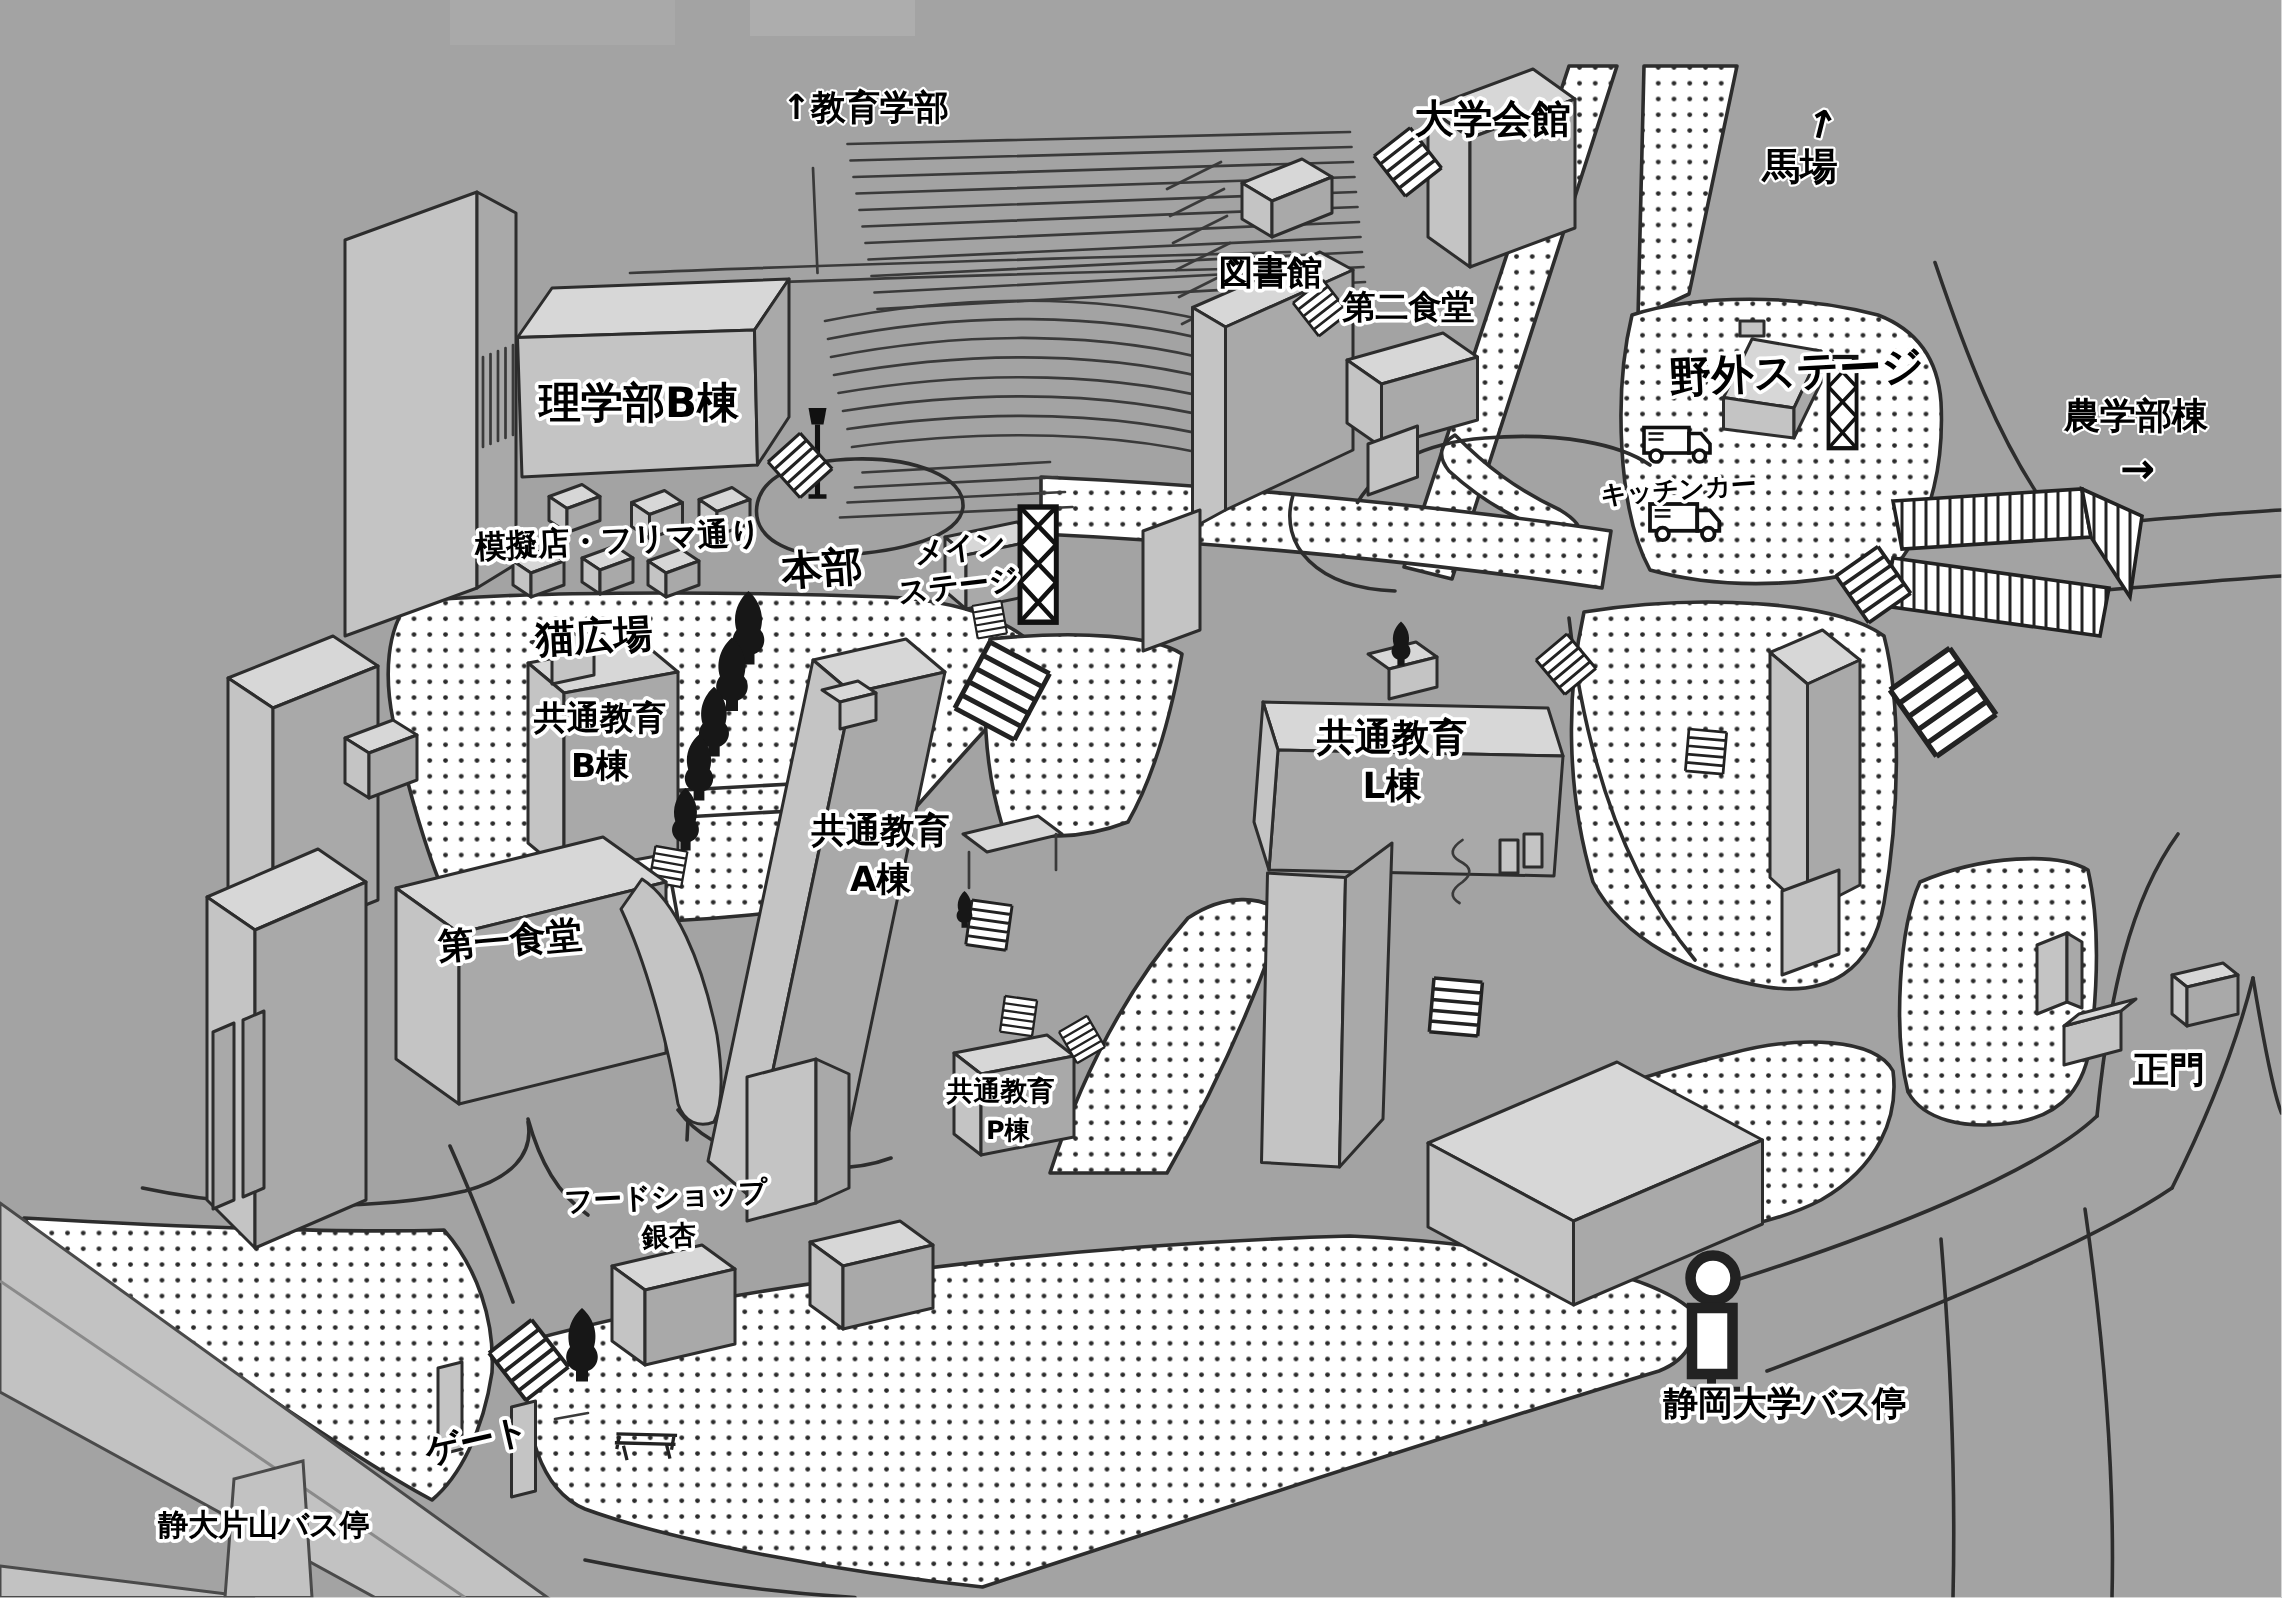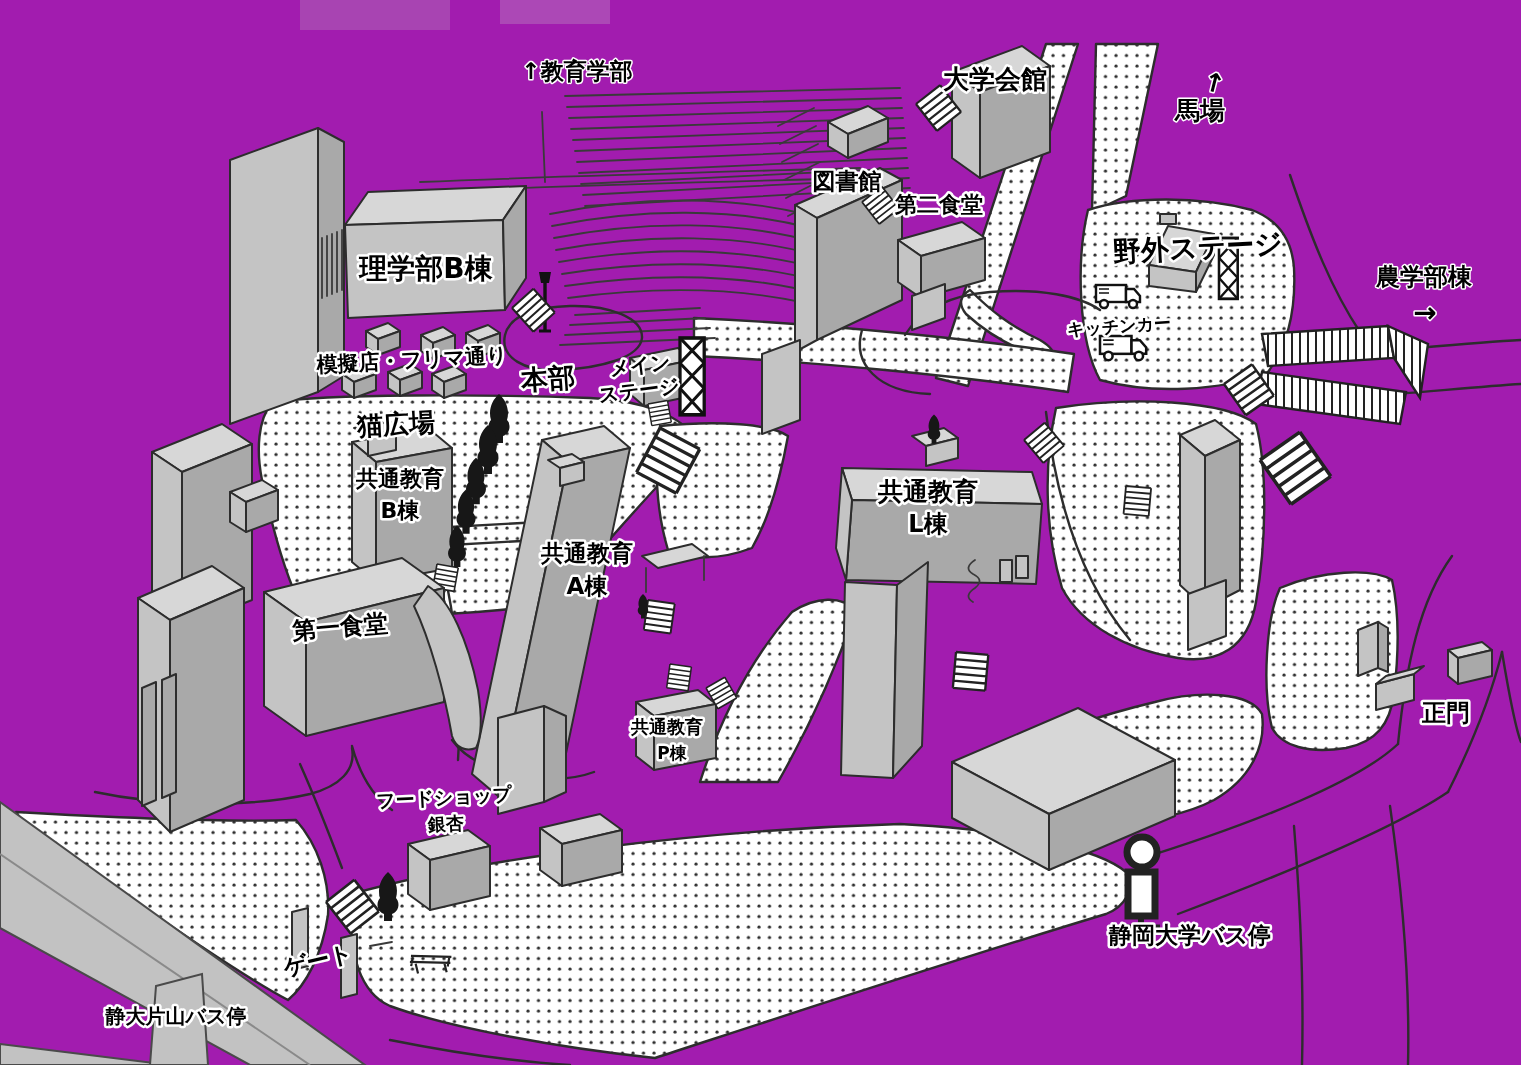--- a/index.html
+++ b/index.html
@@ -1,16 +1,16 @@
 <!DOCTYPE html>
 <html><head>
 <meta charset="utf-8">
 <style>
   html,body{margin:0;padding:0;background:#ffffff;}
-  .stage{position:relative;width:1521px;height:1065px;background:#a21caf;overflow:hidden;}
+  .stage{position:relative;width:1521px;height:1065px;background:#a3a3a3;overflow:hidden;}
   svg{display:block;}
   .lbl{
     font-family:"DejaVu Sans","Liberation Sans",sans-serif;
     font-weight:bold;
     fill:#000;
     stroke:#ffffff;
     stroke-width:5px;
     paint-order:stroke;
     stroke-linejoin:round;
     text-anchor:middle;

